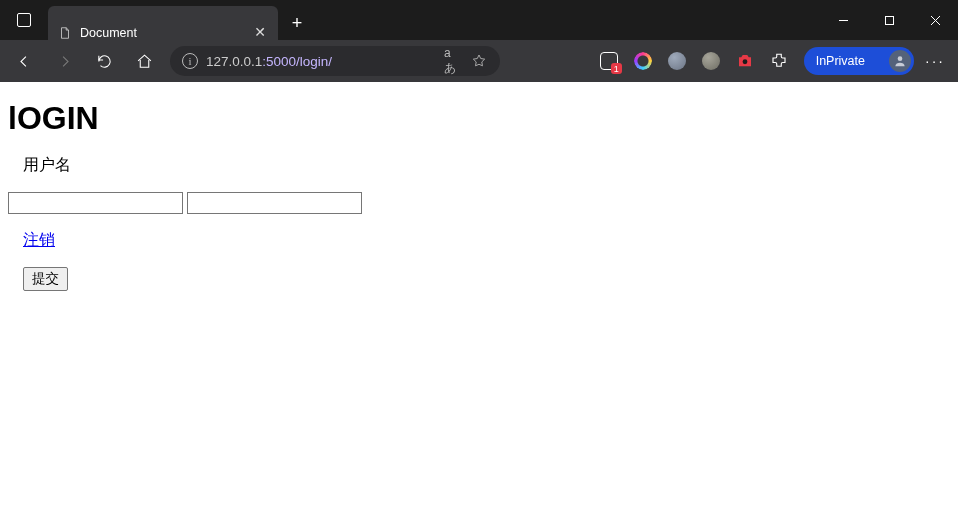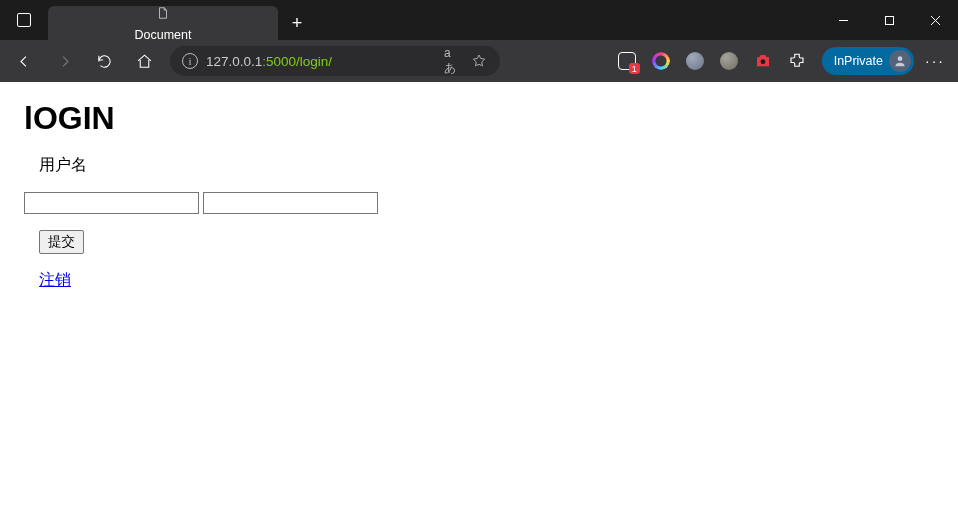--- a/index.html
+++ b/index.html
@@ -5,61 +5,61 @@
     * { box-sizing: border-box; }
     body { margin: 0; padding: 0; font-family: -apple-system, "Segoe UI", Arial, sans-serif; background: #000; }
 
     
     .browser { width: 958px; height: 519px; background: #000; display: flex; flex-direction: column; }
 
     
     .titlebar { height: 40px; background: #1c1c1c; display: flex; align-items: flex-end; }
     .titlebar-left { width: 48px; display: flex; align-items: center; justify-content: center; height: 100%; }
     .tab-icon-sq { width:14px; height:14px; border:1px solid #fff; border-radius:2px; }
-    .tab { height: 34px; background: #38383b; border-radius: 6px 6px 0 0; display: flex; align-items: center; padding: 0 10px; gap: 8px; min-width: 230px; color: #fff; font-size: 12.5px; flex-direction: column; }
+    .tab { height: 34px; background: #38383b; border-radius: 6px 6px 0 0; display: flex; align-items: flex-end; padding: 0 10px; gap: 8px; min-width: 230px; color: #fff; font-size: 12.5px; }
     .tab .doc-icon { width:14px; height:14px; display:flex; align-items:center; justify-content:center; }
     .tab .doc-icon svg { width:14px; height:14px; fill:none; stroke:#ddd; stroke-width:1.3; }
     .tab .title { flex:1; }
     .tab .close { width:16px; height:16px; display:flex; align-items:center; justify-content:center; color:#ddd; font-size:14px; }
     .newtab { width:30px; height:30px; display:flex; align-items:center; justify-content:center; color:#fff; font-size:18px; margin-left:4px; margin-bottom:2px; }
 
     .titlebar-spacer { flex:1; }
     .win-controls { display:flex; height:100%; }
     .win-btn { width:46px; display:flex; align-items:center; justify-content:center; color:#fff; }
     .win-btn svg { width:11px; height:11px; stroke:#fff; stroke-width:1; fill:none; }
 
     
     .toolbar { height: 42px; background: #38383b; display:flex; align-items:center; padding: 0 6px; gap:4px; }
     .tb-btn { width:36px; height:32px; display:flex; align-items:center; justify-content:center; color:#fff; }
     .tb-btn.disabled { color:#7a7a7a; }
     .tb-btn svg { width:17px; height:17px; stroke:currentColor; fill:none; stroke-width:1.5; }
 
     .addressbar { flex:0 0 330px; height:30px; background:#2b2b2e; border-radius:15px; display:flex; align-items:center; padding:0 12px; gap:8px; color:#ccc; font-size:13.5px; margin-left:4px; margin-right:4px; }
     .addressbar .info-icon { width:16px; height:16px; border:1.3px solid #bbb; border-radius:50%; display:flex; align-items:center; justify-content:center; font-size:11px; color:#bbb; font-family:serif; }
     .addressbar .url { flex:1; white-space:nowrap; overflow:hidden; }
-    .addressbar .url .dim { color:#84cc16; }
+    .addressbar .url .dim { color:#c4b5fd; }
     .addr-ico { width:18px; height:18px; display:flex; align-items:center; justify-content:center; color:#bbb; font-size:12px; }
     .addr-ico svg { width:16px; height:16px; stroke:#bbb; fill:none; stroke-width:1.3; }
 
     .tb-spacer { flex:1; }
 
     .ext-icon { width:30px; height:30px; display:flex; align-items:center; justify-content:center; }
     .ext-sq { width:18px; height:18px; border-radius:4px; }
     .ext-circle { width:18px; height:18px; border-radius:50%; }
     .badge { position:relative; }
     .badge::after { content:"1"; position:absolute; bottom:2px; right:2px; background:#e63946; color:#fff; font-size:9px; width:11px; height:11px; border-radius:3px; display:flex; align-items:center; justify-content:center; }
 
-    .inprivate { height:28px; background:#0369a1; border-radius:14px; display:flex; align-items:center; padding:0 3px 0 12px; gap:6px; color:#fff; font-size:12.5px; margin-left:6px; }
+    .inprivate { height:28px; background:#1d4ed8; border-radius:14px; display:flex; align-items:center; padding:0 3px 0 12px; gap:24px; color:#fff; font-size:12.5px; margin-left:6px; }
     .inprivate .avatar { width:22px; height:22px; border-radius:50%; background:#54627a; display:flex; align-items:center; justify-content:center; }
     .inprivate .avatar svg { width:14px; height:14px; fill:#c7ccd6; }
 
     .dots { width:34px; display:flex; align-items:center; justify-content:center; color:#fff; letter-spacing:2px; font-size:14px; }
 
     
-    .viewport { flex:1; background:#fff; color:#000; padding: 10px 24px; font-family: Arial, "Microsoft YaHei", sans-serif; }
+    .viewport { flex:1; background:#fff; color:#000; padding: 10px 8px; font-family: Arial, "Microsoft YaHei", sans-serif; }
     .viewport h1 { font-size:32px; font-weight:700; margin: 8px 0 18px 0; }
     .viewport p { margin: 16px 15px; font-size:16px; }
     .viewport input[type=text],
     .viewport input[type=password] { width:175px; height:22px; border:1px solid #767676; background:#fff; font-size:13px; padding:1px 2px; }
     .viewport button.submit { font-size:13.5px; padding:2px 8px; border:1px solid #767676; background:#efefef; border-radius:2px; }
     .viewport a.logout { color:#0000ee; text-decoration:underline; font-size:16px; }
   </style>
 </head>
 <body>
 
@@ -178,18 +178,18 @@
   </div>
 
   <div class="viewport">
     <h1>lOGIN</h1>
 
     <p>用户名</p>
     <input type="text" style="">
 
     <input type="password" style="">
 
+    <p><a href="#" class="logout">注销</a></p>
+
     <p><button class="submit">提交</button></p>
-
-    <p><a href="#" class="logout">注销</a></p>
   </div>
 
 </div>
 
 </body></html>

